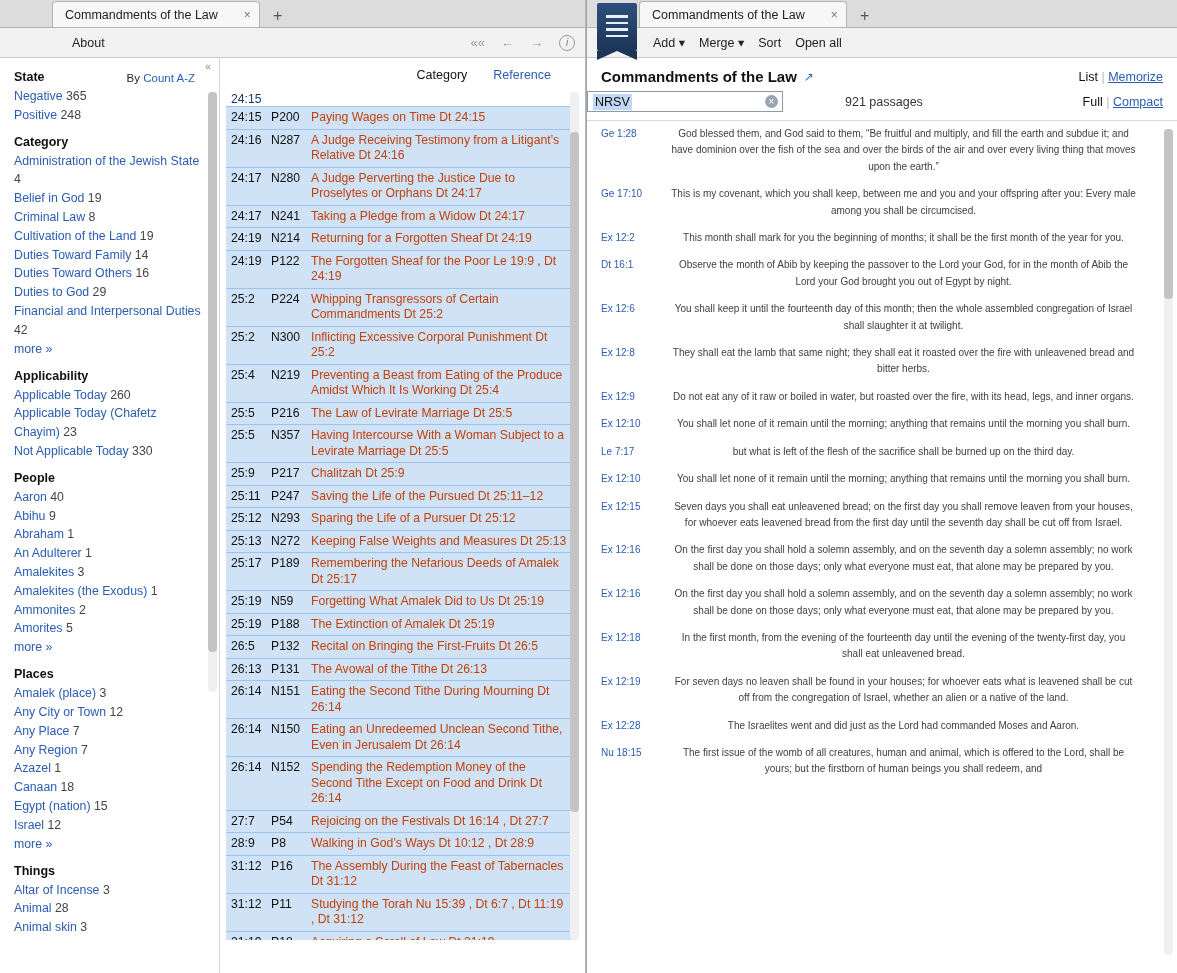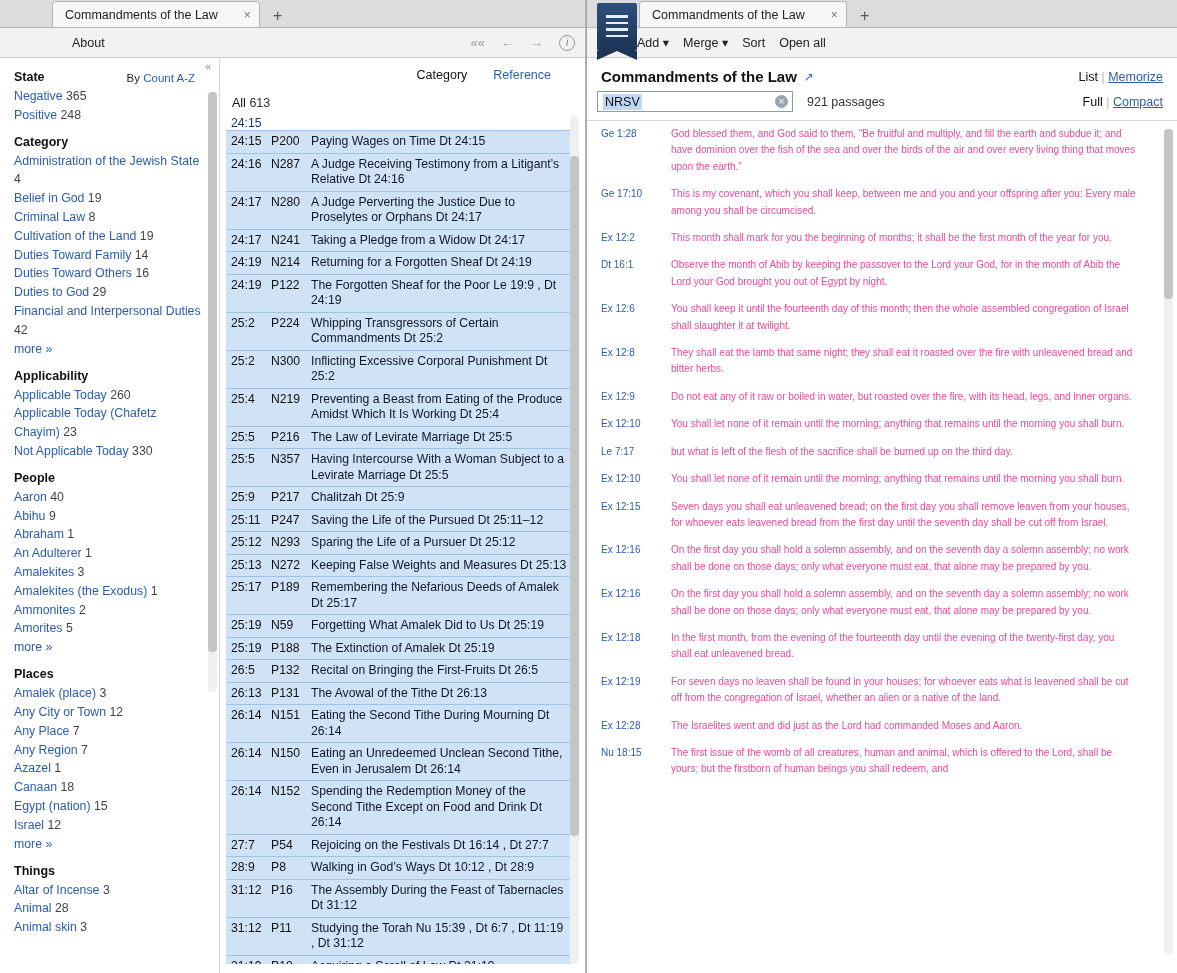--- a/index.html
+++ b/index.html
@@ -122,21 +122,21 @@
   .all-row .all { color: #111; }
   .all-row .cnt { color: #333; }
   table.res { border-collapse: collapse; width: 346px; margin-left: 6px; table-layout: fixed; }
   table.res td {
     border-bottom: 1px solid #9fc3e8;
     font-size: 12.2px; padding: 3px 5px 3px 5px; vertical-align: top;
     line-height: 15.5px;
   }
   table.res td.c1 { width: 40px; background: #cfe2f6; color: #111; }
   table.res td.c2 { width: 40px; background: #cfe2f6; color: #111; }
-  table.res td.c3 { background: #cfe2f6; color: #0f172a; }
+  table.res td.c3 { background: #cfe2f6; color: #c2410c; }
   table.res tr.first td { border-top: 1px solid #9fc3e8; }
   .res-wrap { position: relative; height: 848px; overflow: hidden; }
   .res-scroll {
     position: absolute; right: 6px; top: 0; width: 9px; height: 848px;
     background: #f0f0f0; border-radius: 4px;
   }
   .res-scroll i { display:block; width:9px; height: 680px; background:#c4c4c4; border-radius:4px; margin-top: 40px;}
   .cut-top { font-size: 12.2px; color: #15386b; padding-left: 11px; }
 
   
@@ -144,21 +144,21 @@
     position: absolute; left: 586px; top: 0; width: 591px; height: 973px;
     background: #fff; overflow: hidden;
     border-left: 1px solid #9aa7b4;
   }
   .r-tabstrip {
     height: 28px; background: #dcdcdc; border-bottom: 1px solid #b5b5b5;
     display: flex; align-items: flex-end; padding-left: 52px;
   }
   .r-toolbar {
     height: 30px; background: #f2f2f2; border-bottom: 1px solid #c9c9c9;
-    display: flex; align-items: center; gap: 14px; padding-left: 50px;
+    display: flex; align-items: center; gap: 14px; padding-left: 66px;
     font-size: 12.5px; color: #222;
   }
   .r-toolbar .mi { cursor: default; }
   .bookmark-icon {
     position: absolute; left: 10px; top: 3px; width: 40px; height: 48px;
     background: linear-gradient(#2d4f7c,#1d3557);
     border-radius: 2px;
   }
   .bookmark-icon:after {
     content:""; position:absolute; left:0; bottom:-9px; width:0; height:0;
@@ -172,21 +172,21 @@
     display: flex; align-items: center; padding: 10px 14px 4px 14px;
   }
   .r-title {
     font-size: 15px; font-weight: bold; color: #111;
   }
   .r-expand { margin-left: 7px; color: #3a6ea5; font-size: 12px; }
   .r-title-right { margin-left: auto; font-size: 12.5px; }
   .r-title-right .sel { color: #111; }
   .r-title-right a { color: #2a5db0; text-decoration: underline; }
 
-  .r-search-row { display: flex; align-items: center; padding: 2px 14px 8px 10px; }
+  .r-search-row { display: flex; align-items: center; padding: 2px 14px 8px 0; gap: 48px; }
   .r-search {
     width: 196px; height: 21px; border: 1px solid #8d9aa6; background: #fff;
     display: flex; align-items: center; padding: 0 4px 0 5px; position: relative;
   }
   .r-search .txt {
     font-size: 12.5px; background: #bfd8f5; color: #111; padding: 1px 2px;
   }
   .r-search .clear {
     margin-left: auto; width: 13px; height: 13px; border-radius: 50%;
     background: #98a4b0; color: #fff; font-size: 10px; line-height: 13px; text-align: center;
@@ -196,21 +196,21 @@
   .r-fc .sel { color: #111; }
   .r-fc a { color: #2a5db0; text-decoration: underline; }
 
   .verses {
     position: relative; height: 840px; overflow: hidden;
     border-top: 1px solid #d9d9d9;
   }
   table.vs { border-collapse: collapse; width: 575px; }
   table.vs td { vertical-align: top; padding: 5px 6px 6px 6px; font-size: 10px; line-height: 16.4px; }
   table.vs td.ref { width: 78px; color: #2a5db0; padding-left: 14px; white-space: nowrap; }
-  table.vs td.txt { color: #ec4899; padding-right: 26px; }
+  table.vs td.txt { color: #404040; padding-right: 26px; text-align: center; }
   .vs-scroll {
     position: absolute; right: 4px; top: 8px; width: 9px; height: 826px;
     background: #f0f0f0; border-radius: 4px;
   }
   .vs-scroll i { display:block; width:9px; height: 170px; background:#c4c4c4; border-radius:4px; }
 </style>
 </head>
 <body>
 
 <div class="app">
@@ -403,24 +403,20 @@
 
         <div class="facets-scroll">
             <i></i>
           </div>
       </div>
 
       <div class="results">
         <div class="results-head">
           <span class="sel">Category</span>
           <span>Reference</span>
-        </div>
-        <div class="all-row">
-          <span class="all">All</span>
-          <span class="cnt">613</span>
         </div>
 
         <div class="res-wrap">
           <div class="cut-top">24:15</div>
           <table class="res">
             <tbody>
                 <tr class="first">
               <td class="c1">24:15</td>
               <td class="c2">P200</td>
               <td class="c3">Paying Wages on Time Dt 24:15</td>

